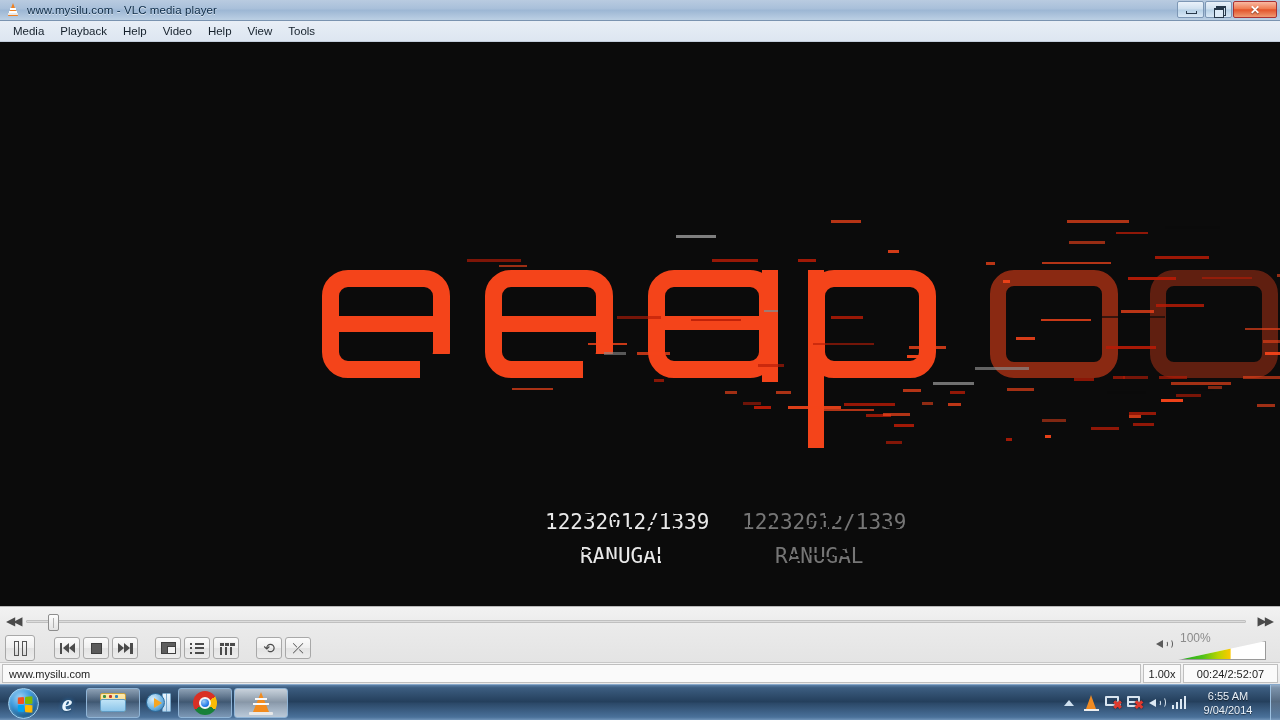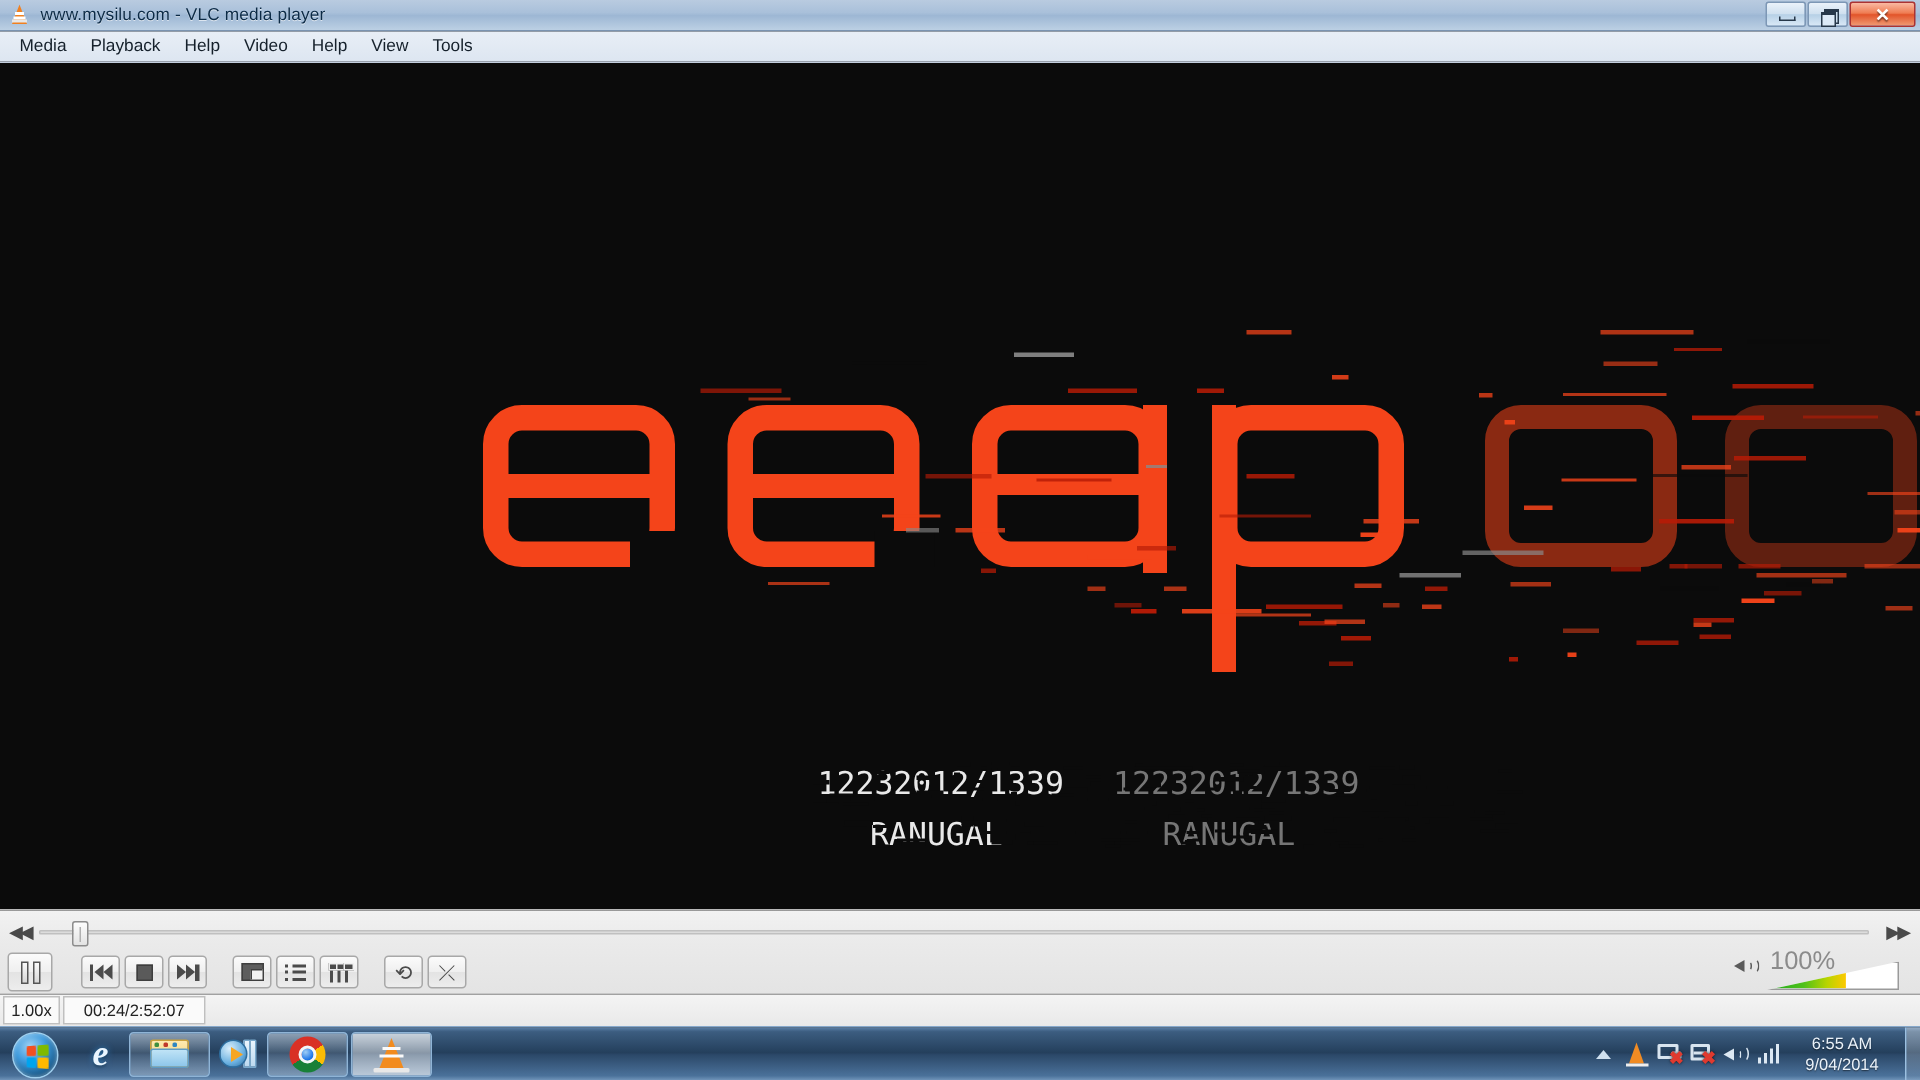--- a/index.html
+++ b/index.html
@@ -134,21 +134,21 @@
   
   #volzone { position:absolute; right:8px; top:24px; width:130px; height:30px; }
   .spk { position:absolute; left:14px; top:6px; width:16px; height:14px; }
   .spk .cone2 { position:absolute; left:0; top:3px; width:0; height:0;
                 border-top:4px solid transparent; border-bottom:4px solid transparent;
                 border-right:7px solid #5a5a5a; }
   .spk .w1, .spk .w2 { position:absolute; border:1.5px solid #5a5a5a; border-radius:50%;
                        border-left-color:transparent; border-top-color:transparent; border-bottom-color:transparent;}
   .spk .w1 { left:8px; top:4px; width:4px; height:6px; }
   .spk .w2 { left:10px; top:2px; width:7px; height:10px; }
-  .volpct { position:absolute; left:38px; top:0px; font-size:17px; color:#8b8b8b; }
+  .volpct { position:absolute; left:38px; top:0px; font-size:12px; color:#8b8b8b; }
   #volslider { position:absolute; left:36px; top:10px; width:88px; height:19px;
                border:1px solid #9a9a9a; background:#fff;
                clip-path:polygon(0 100%, 100% 0, 100% 100%); }
   #volfill { position:absolute; left:0; top:0; height:100%; width:60%;
              background:linear-gradient(to right,#1fa81f 0%,#4fc11a 45%,#b8d400 75%,#ffc800 100%);
              clip-path:polygon(0 100%, 100% 0, 100% 100%); }
 
   
   #statusbar {
     position:absolute; left:0; top:662px; width:1280px; height:22px;
@@ -612,20 +612,21 @@
         <span class="w2"></span>
     </span>
     <span class="volpct">100%</span>
     <div id="volslider">
       <div id="volfill" style="width: 60%;"></div>
     </div>
   </div>
 </div>
 
 <div id="statusbar">
+  <div class="sb-cell" id="sb-name">www.mysilu.com</div>
   <div class="sb-cell" id="sb-rate">1.00x</div>
   <div class="sb-cell" id="sb-time">00:24/2:52:07</div>
 </div>
 
 <div id="taskbar">
   <div id="startorb">
     <div class="orb">
       <div class="orb-flag">
         <i style="background:#f25022;"></i>
           <i style="background:#7fba00;"></i>

